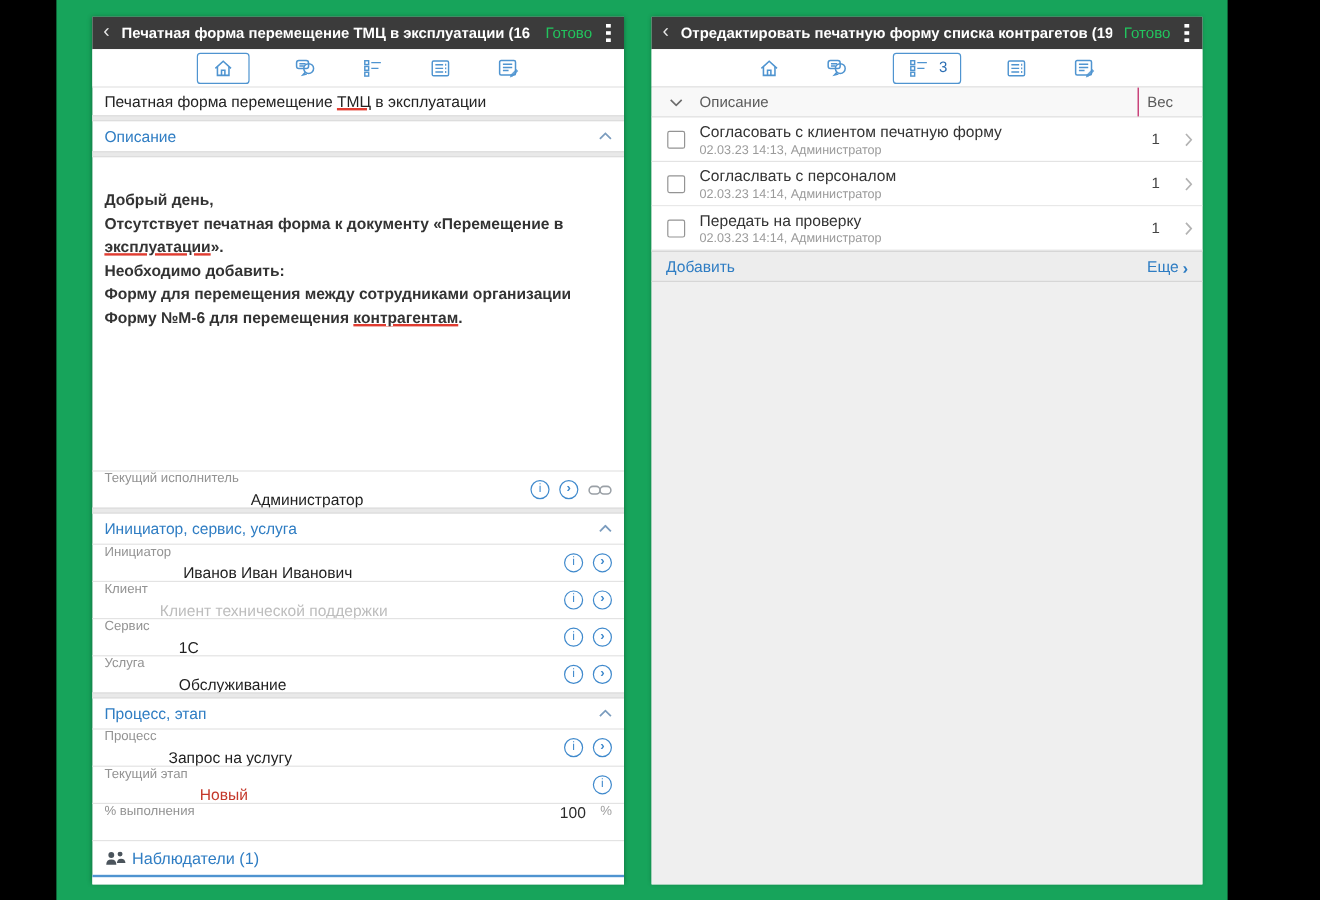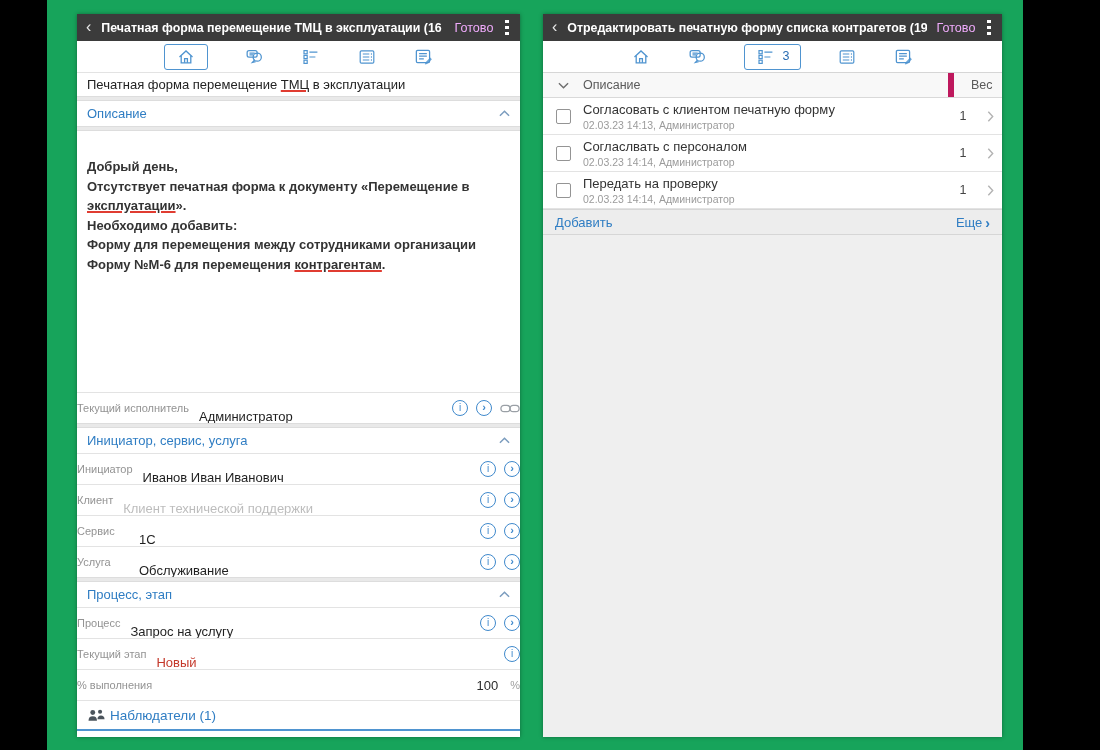--- a/index.html
+++ b/index.html
@@ -11,21 +11,21 @@
   .blackbar.right { left:1023px; width:77px; }
 
   .panel { position:absolute; top:14px; height:723px; background:#fff; display:flex; flex-direction:column; box-shadow:0 0 4px rgba(0,0,0,.35); }
   #panelL { left:77px; width:443px; }
   #panelR { left:543px; width:459px; }
 
   
   .appbar { height:27px; min-height:27px; background:#3b3b3b; display:flex; align-items:center; padding:0 9px; }
   .back { color:#e8e8e8; font-size:16px; line-height:1; padding:0 4px 2px 0; cursor:default; }
   .apptitle { flex:1; color:#fff; font-weight:bold; font-size:12.4px; white-space:nowrap; overflow:hidden; margin:0 6px 0 6px; }
-  .done { color:#f0abfc; font-size:12.6px; margin:0 10px 0 4px; white-space:nowrap;text-align:center; }
+  .done { color:#22c55e; font-size:12.6px; margin:0 10px 0 4px; white-space:nowrap;text-align:center; }
   .dots { display:flex; flex-direction:column; align-items:center; justify-content:center; padding:2px; }
   .dots i { width:3.6px; height:3.6px; background:#fff; margin:1.3px 0; display:block; }
 
   
   .toolbar { height:31px; min-height:31px; background:#fff; display:flex; align-items:center; justify-content:center; gap:36px; color:#4f94d0; }
   .tab { display:flex; align-items:center; line-height:0; }
   .iconbox { border:1px solid #4f94d0; border-radius:3px; padding:2px 11px; display:flex; align-items:center; gap:7px; }
   .badge { font-size:12.5px; color:#2a6db3; line-height:1; }
 
   .hair { border-top:1px solid #e3e3e3; }
@@ -33,39 +33,39 @@
   .band { height:5px; min-height:5px; background:#e9e9e9; border-top:1px solid #dddddd; border-bottom:1px solid #dddddd; }
 
   .subject { height:23px; min-height:23px; display:flex; align-items:center; padding:0 10px; font-size:13px; color:#232323; }
   .redu { text-decoration:underline; text-decoration-color:#e03c31; text-decoration-thickness:1.5px; }
 
   .secrow { height:25px; min-height:25px; display:flex; align-items:center; padding:0 10px; }
   .sectitle { color:#2f7dc3; font-size:13px; flex:1; }
 
   .descbody { flex:1; min-height:0; padding:26px 10px 0 10px; font-size:13px; color:#333; line-height:19.5px;font-weight:bold; }
 
-  .frow { height:30px; min-height:30px; display:flex; align-items:center; padding:0 0; }
+  .frow { height:30px; min-height:30px; display:flex; padding:0 10px; }
   .flabel { color:#939393; font-size:11px; margin-right:10px; white-space:nowrap; }
   .fvalue { color:#1f1f1f; font-size:13px; white-space:nowrap;margin-top:16px; }
   .fvalue.red { color:#c4382a; }
   .fvalue.ph { color:#bdbdbd; }
   .ficons { margin-left:auto; display:flex; align-items:center; gap:8px; }
   .cicon { width:16px; height:16px; min-width:16px; border:1.4px solid #3f89cc; border-radius:50%; color:#3f89cc; display:inline-flex; align-items:center; justify-content:center; font-size:10px; line-height:1; }
   .cicon.op { font-size:11px; font-weight:bold; padding-bottom:1px; }
   .pctval { margin-left:auto; color:#2b2b2b; font-size:13px; }
   .pctunit { color:#a0a0a0; font-size:11px; margin-left:12px; }
 
   .watchers { height:28px; min-height:28px; display:flex; align-items:center; gap:4px; padding:0 10px; color:#2f7dc3; font-size:13.5px; }
   .bluecut { border-top:2px solid #4f94d0; height:8px; min-height:8px; background:#fff; }
 
   
   .thead { height:25px; min-height:25px; background:#f8f8f8; display:flex; align-items:center; border-bottom:1px solid #d9d9d9; color:#5a5a5a; font-size:12.5px; }
   .c-check { width:40px; min-width:40px; display:flex; align-items:center; justify-content:center; }
   .c-desc { flex:1; }
-  .c-wh { width:54px; min-width:54px; align-self:stretch; display:flex; align-items:center; border-left:6px solid #be185d; padding-left:17px; }
+  .c-wh { width:54px; min-width:54px; align-self:stretch; display:flex; align-items:center; border-left:1px solid #be185d; padding-left:7px; }
   .trow { height:37px; min-height:37px; display:flex; align-items:center; border-bottom:1px solid #e3e3e3; background:#fff; }
   .c-main { flex:1; display:flex; flex-direction:column; justify-content:center; overflow:hidden; }
   .rtitle { font-size:13px; color:#333; white-space:nowrap; overflow:hidden; }
   .rmeta { font-size:10.5px; color:#9b9b9b; margin-top:2px; white-space:nowrap; }
   .c-w { width:30px; min-width:30px; text-align:center; font-size:12.5px; color:#444; }
   .c-ch { width:24px; min-width:24px; display:flex; align-items:center; justify-content:center; }
   .cb { width:15px; height:15px; border:1.5px solid #949494; border-radius:2px; background:#fff; display:inline-block; }
 
   .actions { height:26px; min-height:26px; background:#ededed; border-top:1px solid #d6d6d6; border-bottom:1px solid #d6d6d6; display:flex; align-items:center; padding:0 12px; }
   .alink { color:#2f7dc3; font-size:13px; }

